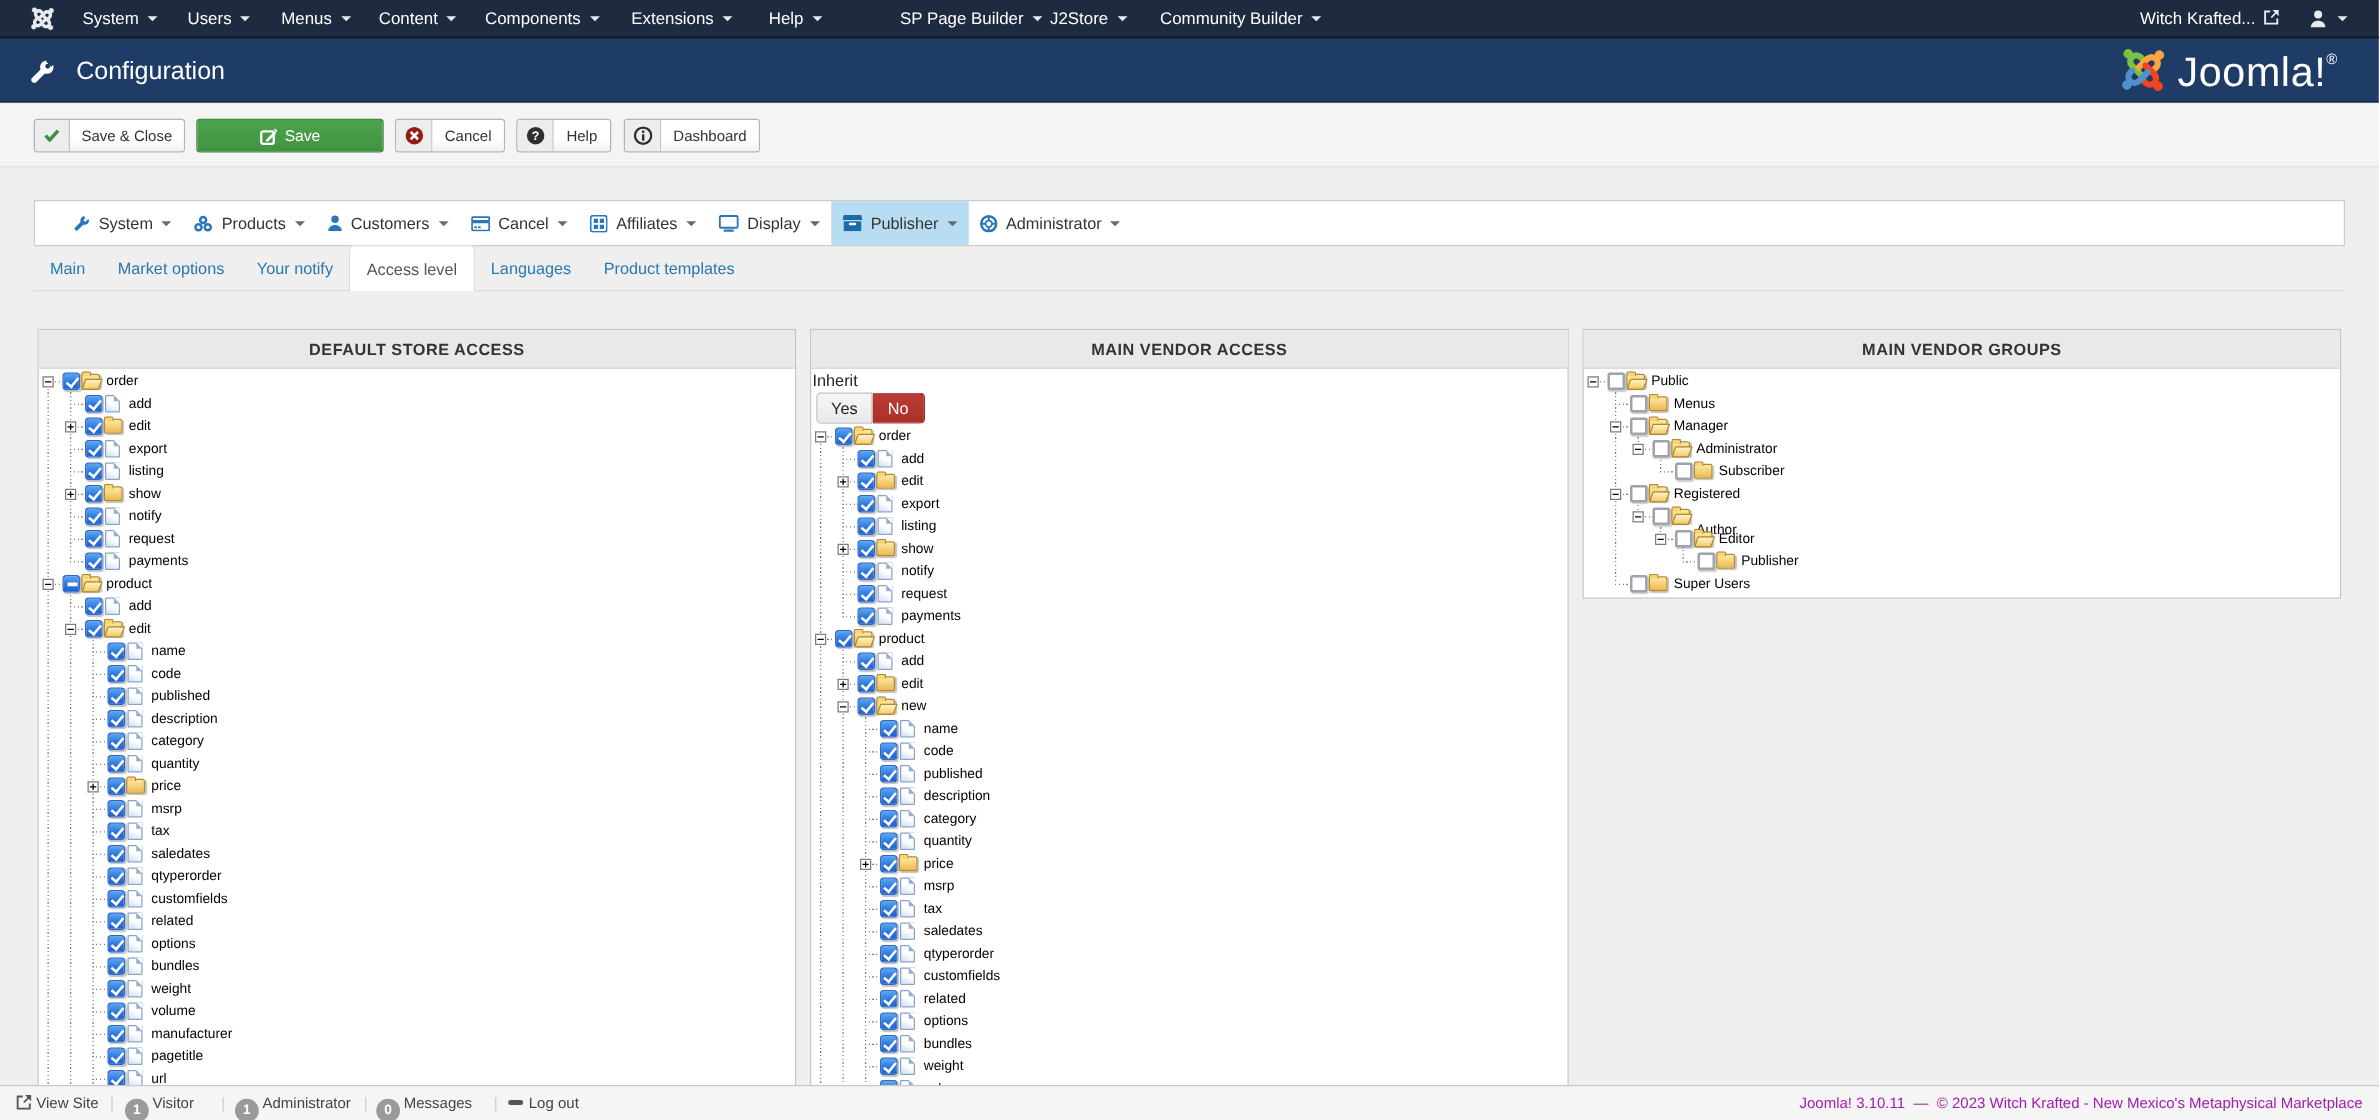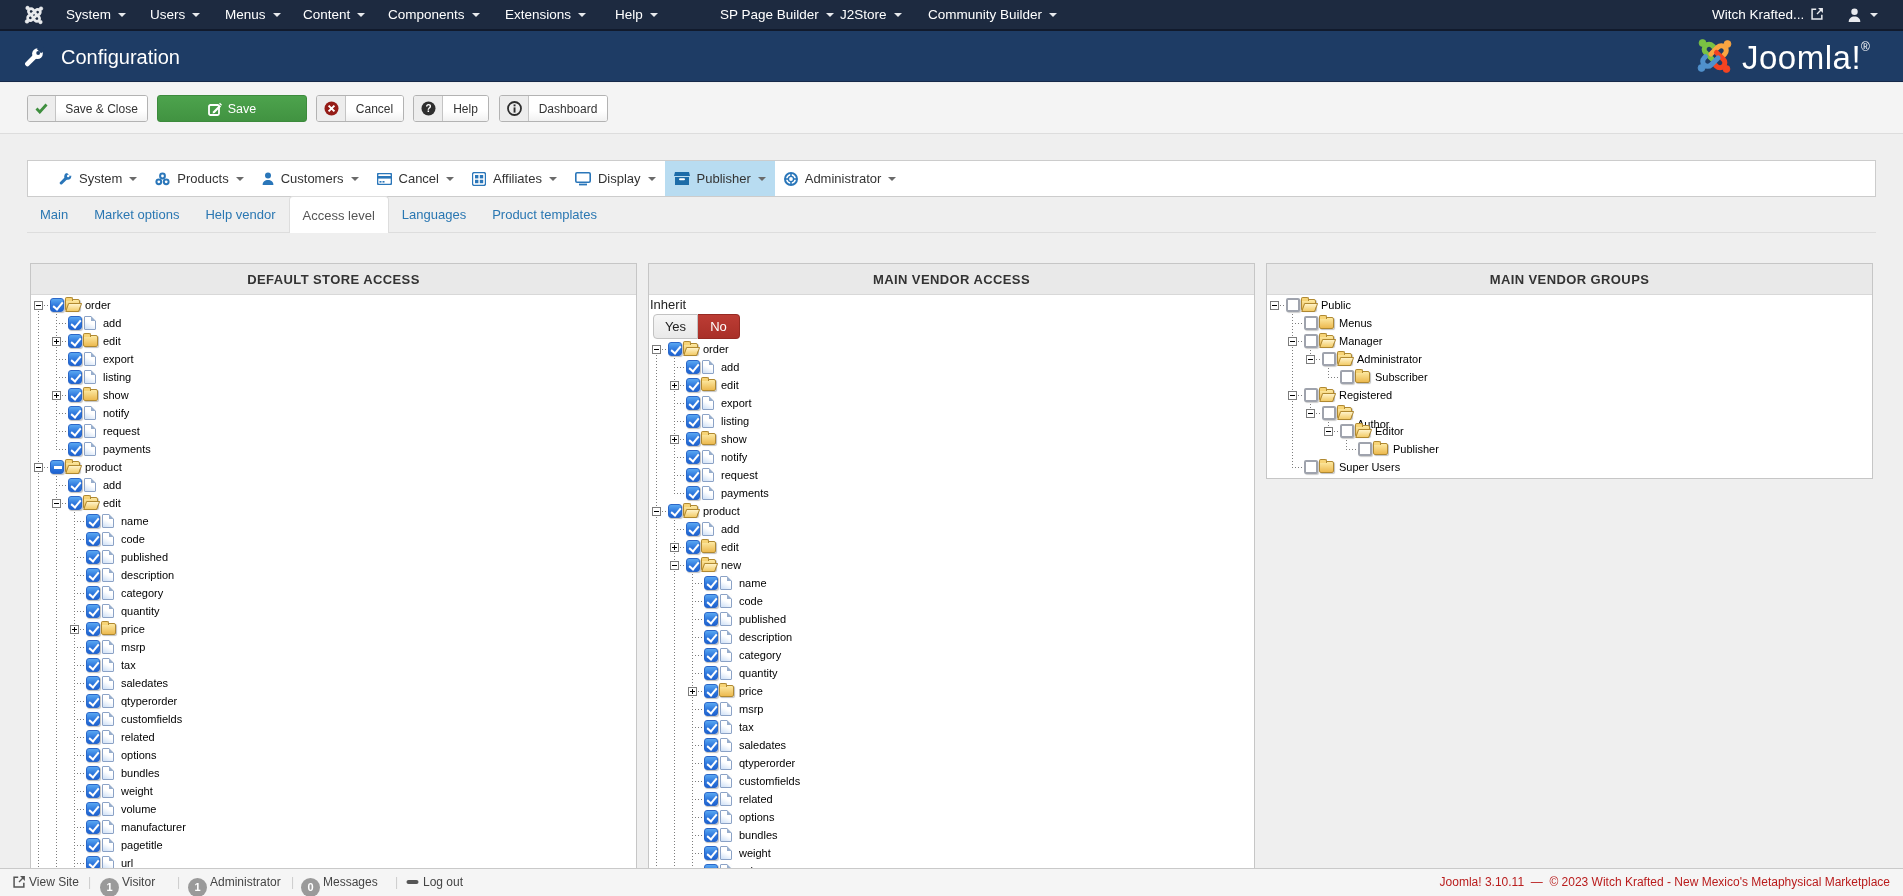--- a/index.html
+++ b/index.html
@@ -270,21 +270,21 @@
         </g>
       </svg>
       <span class="lb2">Administrator</span>
       <span class="car"></span>
     </div>
   </div>
 <div id="tabline"></div>
 <div id="tabrow">
     <div class="tb">Main</div>
     <div class="tb">Market options</div>
-    <div class="tb">Help vendor</div>
+    <div class="tb">Your notify</div>
     <div class="tb act">Access level</div>
     <div class="tb">Languages</div>
     <div class="tb">Product templates</div>
   </div>
 <div class="panel" style="left:30px;top:263px;width:607px;height:633px">
     <div class="phead">DEFAULT STORE ACCESS</div>
   </div>
 <div class="panel" style="left:648px;top:263px;width:607px;height:633px">
     <div class="phead">MAIN VENDOR ACCESS</div>
   </div>
@@ -642,13 +642,13 @@
     <div class="sit sep" style="left:88px">|</div>
     <div class="sit" style="left:100px"><span class="badge">1</span><span style="margin-left:3px">Visitor</span></div>
     <div class="sit sep" style="left:177px">|</div>
     <div class="sit" style="left:188px"><span class="badge">1</span><span style="margin-left:3px">Administrator</span></div>
     <div class="sit sep" style="left:291px">|</div>
     <div class="sit" style="left:301px"><span class="badge">0</span><span style="margin-left:3px">Messages</span></div>
     <div class="sit sep" style="left:395px">|</div>
     <div class="sit" style="left:406px"><span style="display:inline-block;vertical-align:-1px;margin-right:4px"><svg width="13" height="10" viewBox="0 0 13 10">
           <rect x="0.5" y="3" width="12" height="4" rx="2" fill="#555"></rect>
         </svg></span>Log out</div>
-    <div class="sit" style="right:13px;color:#b91c1c">Joomla! 3.10.11 &nbsp;—&nbsp; © 2023 Witch Krafted - New Mexico's Metaphysical Marketplace</div>
+    <div class="sit" style="right:13px;color:#a21caf">Joomla! 3.10.11 &nbsp;—&nbsp; © 2023 Witch Krafted - New Mexico's Metaphysical Marketplace</div>
   </div>
 </body></html>

